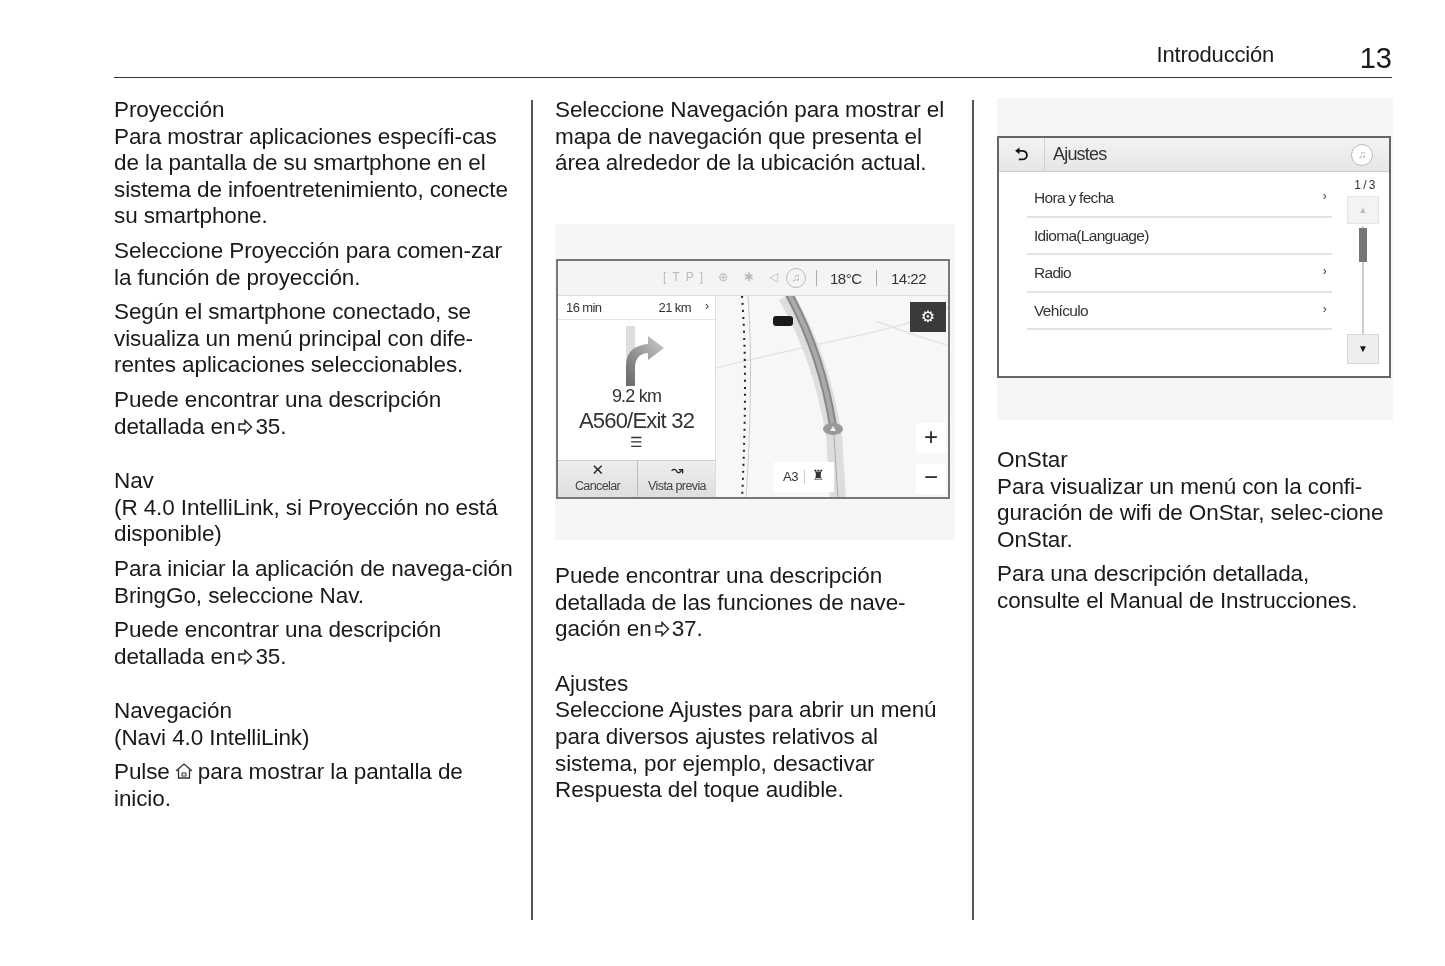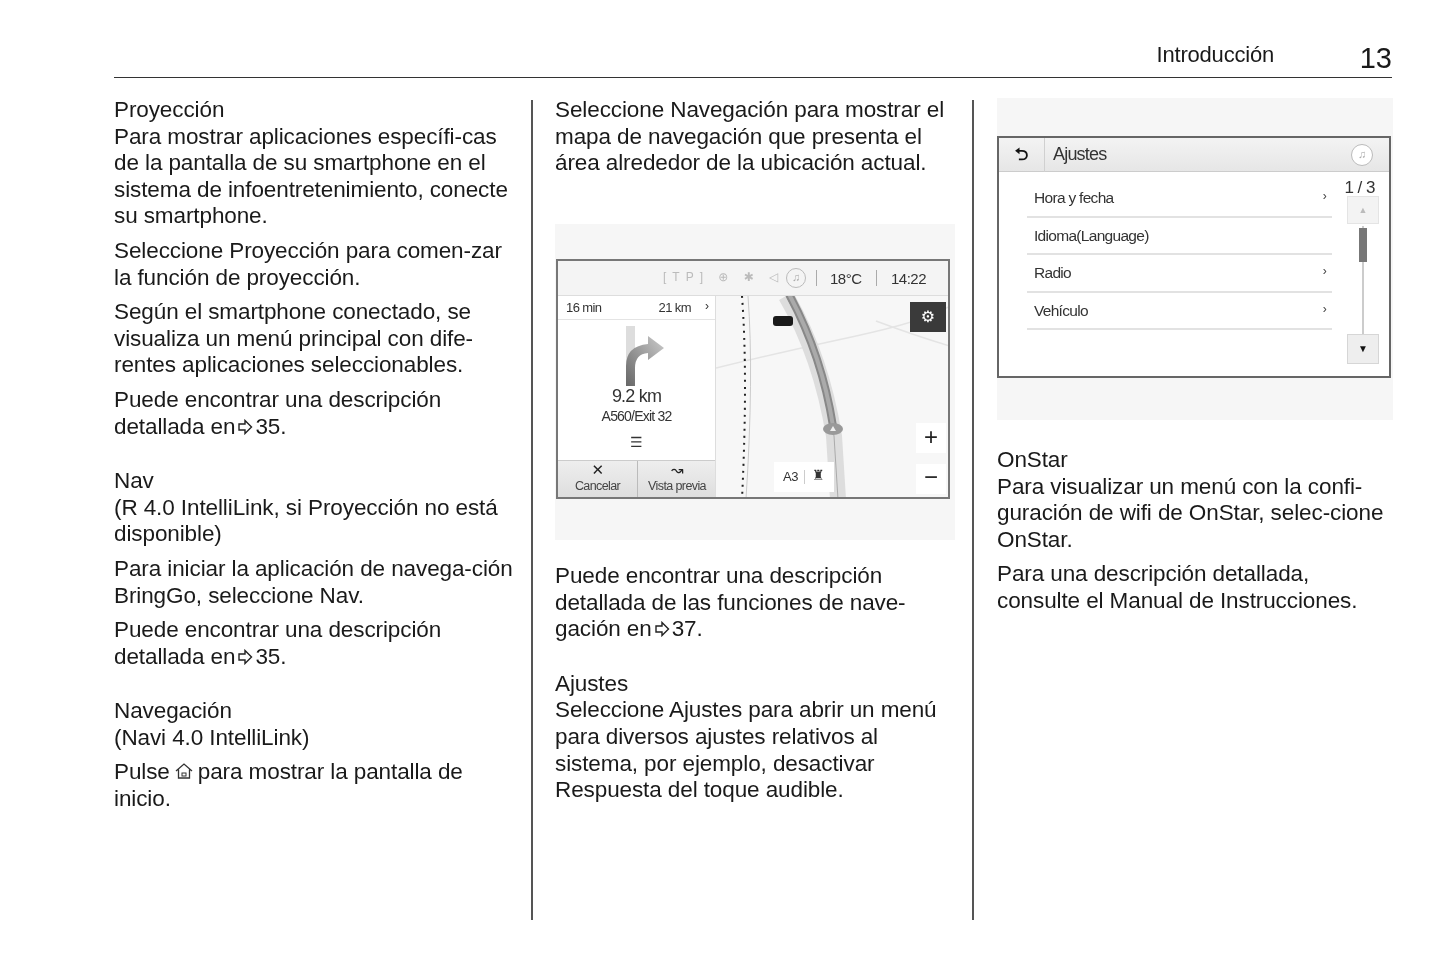--- a/index.html
+++ b/index.html
@@ -36,21 +36,21 @@
   .status-temp { position: absolute; left: 272px; top: 9px; letter-spacing: -0.5px; }
   .status-time { position: absolute; left: 333px; top: 9px; letter-spacing: -0.5px; text-align: right; }
 
   .guide-panel { position: absolute; left: 0; top: 35px; width: 158px; height: 203px; background: #fff; border-right: 1px solid #ddd; }
   .guide-top { position: absolute; left: 0; top: 0; width: 100%; height: 24px; border-bottom: 1px solid #e4e4e4; font-size: 13px; color: #333; }
   .guide-time { position: absolute; left: 8px; top: 4px; letter-spacing: -0.6px; }
   .guide-dist { position: absolute; right: 24px; top: 4px; letter-spacing: -0.6px; }
   .guide-chevron { position: absolute; right: 6px; top: 3px; font-size: 12px; }
   .turn-arrow { position: absolute; left: 60px; top: 30px; width: 50px; height: 60px; }
   .turn-dist { position: absolute; left: 0; top: 90px; width: 100%; text-align: center; font-size: 18px; letter-spacing: -0.8px; color: #333; }
-  .turn-road { position: absolute; left: 0; top: 112px; width: 100%; text-align: center; font-size: 14px; letter-spacing: -0.8px; color: #333; }
+  .turn-road { position: absolute; left: 0; top: 112px; width: 100%; text-align: center; font-size: 22px; letter-spacing: -0.8px; color: #333; }
   .list-icon { position: absolute; left: 72px; top: 138px; font-size: 14px; color: #333; }
   .guide-buttons { position: absolute; left: 0; bottom: 0; width: 100%; height: 39px; background: linear-gradient(#eee, #ddd); border-top: 1px solid #ccc; }
   .gbtn { position: absolute; top: 0; height: 39px; text-align: center; font-size: 12.5px; letter-spacing: -0.6px; color: #444; }
   .gbtn-cancel { left: 0; width: 80px; border-right: 1px solid #bbb; }
   .gbtn-preview { left: 80px; width: 78px; }
   .gbtn .gicon { display: block; font-size: 15px; line-height: 18px; color: #222; }
 
   .map-area { position: absolute; left: 158px; top: 35px; width: 234px; height: 203px; background: #f7f7f7; }
   .map-svg { position: absolute; left: 0; top: 0; width: 234px; height: 203px; }
   .map-settings { position: absolute; right: 4px; top: 6px; width: 36px; height: 30px; background: #3a3a3a; color: #fff; font-size: 16px; text-align: center; line-height: 30px; }
@@ -65,21 +65,21 @@
   .settings-screen { position: absolute; left: 997px; top: 136px; width: 394px; height: 242px; border: 2px solid #666; background: #fff; overflow: hidden; }
   .set-header { position: absolute; left: 0; top: 0; width: 100%; height: 34px; background: linear-gradient(#f3f3f3, #e6e6e6); border-bottom: 1px solid #ccc; }
   .set-back { position: absolute; left: 0; top: 0; width: 46px; height: 34px; border-right: 1px solid #d0d0d0; font-size: 17px; font-weight: bold; text-align: center; line-height: 34px; color: #111; }
   .set-title { position: absolute; left: 54px; top: 6px; font-size: 18px; letter-spacing: -0.8px; color: #333; }
   .set-music { position: absolute; right: 16px; top: 6px; width: 22px; height: 22px; border: 1.5px solid #bbb; border-radius: 50%; text-align: center; line-height: 19px; font-size: 11px; color: #aaa; background: #fff; }
   .set-list { position: absolute; left: 28px; top: 42px; width: 305px; }
   .set-item { position: relative; height: 37.5px; border-bottom: 2px solid #e2e2e2; font-size: 15.5px; letter-spacing: -0.7px; color: #333; }
   .set-item:last-child { border-bottom: none; margin-top: 41px; }
   .set-item .si-label { position: absolute; left: 7px; top: 9px; }
   .set-item .si-chevron { position: absolute; right: 6px; top: 9px; font-size: 12px; color: #444; }
-  .set-page { position: absolute; right: 14px; top: 40px; font-size: 17px; color: #333; letter-spacing: -0.5px; }
+  .set-page { position: absolute; right: 14px; top: 40px; font-size: 12px; color: #333; letter-spacing: -0.5px; }
   .set-up { position: absolute; right: 10px; top: 58px; width: 32px; height: 28px; background: #f3f3f3; border: 1px solid #e4e4e4; text-align: center; font-size: 9px; line-height: 26px; color: #bbb; }
   .set-track { position: absolute; right: 25px; top: 88px; width: 2px; height: 110px; background: #ccc; }
   .set-thumb { position: absolute; right: 22px; top: 90px; width: 8px; height: 34px; background: #777; }
   .set-down { position: absolute; right: 10px; top: 196px; width: 32px; height: 30px; background: #eee; border: 1px solid #d6d6d6; text-align: center; font-size: 10px; line-height: 28px; color: #111; }
 </style>
 </head>
 <body>
 
 <div class="page-header">
   <span class="section-title">Introducción</span>

